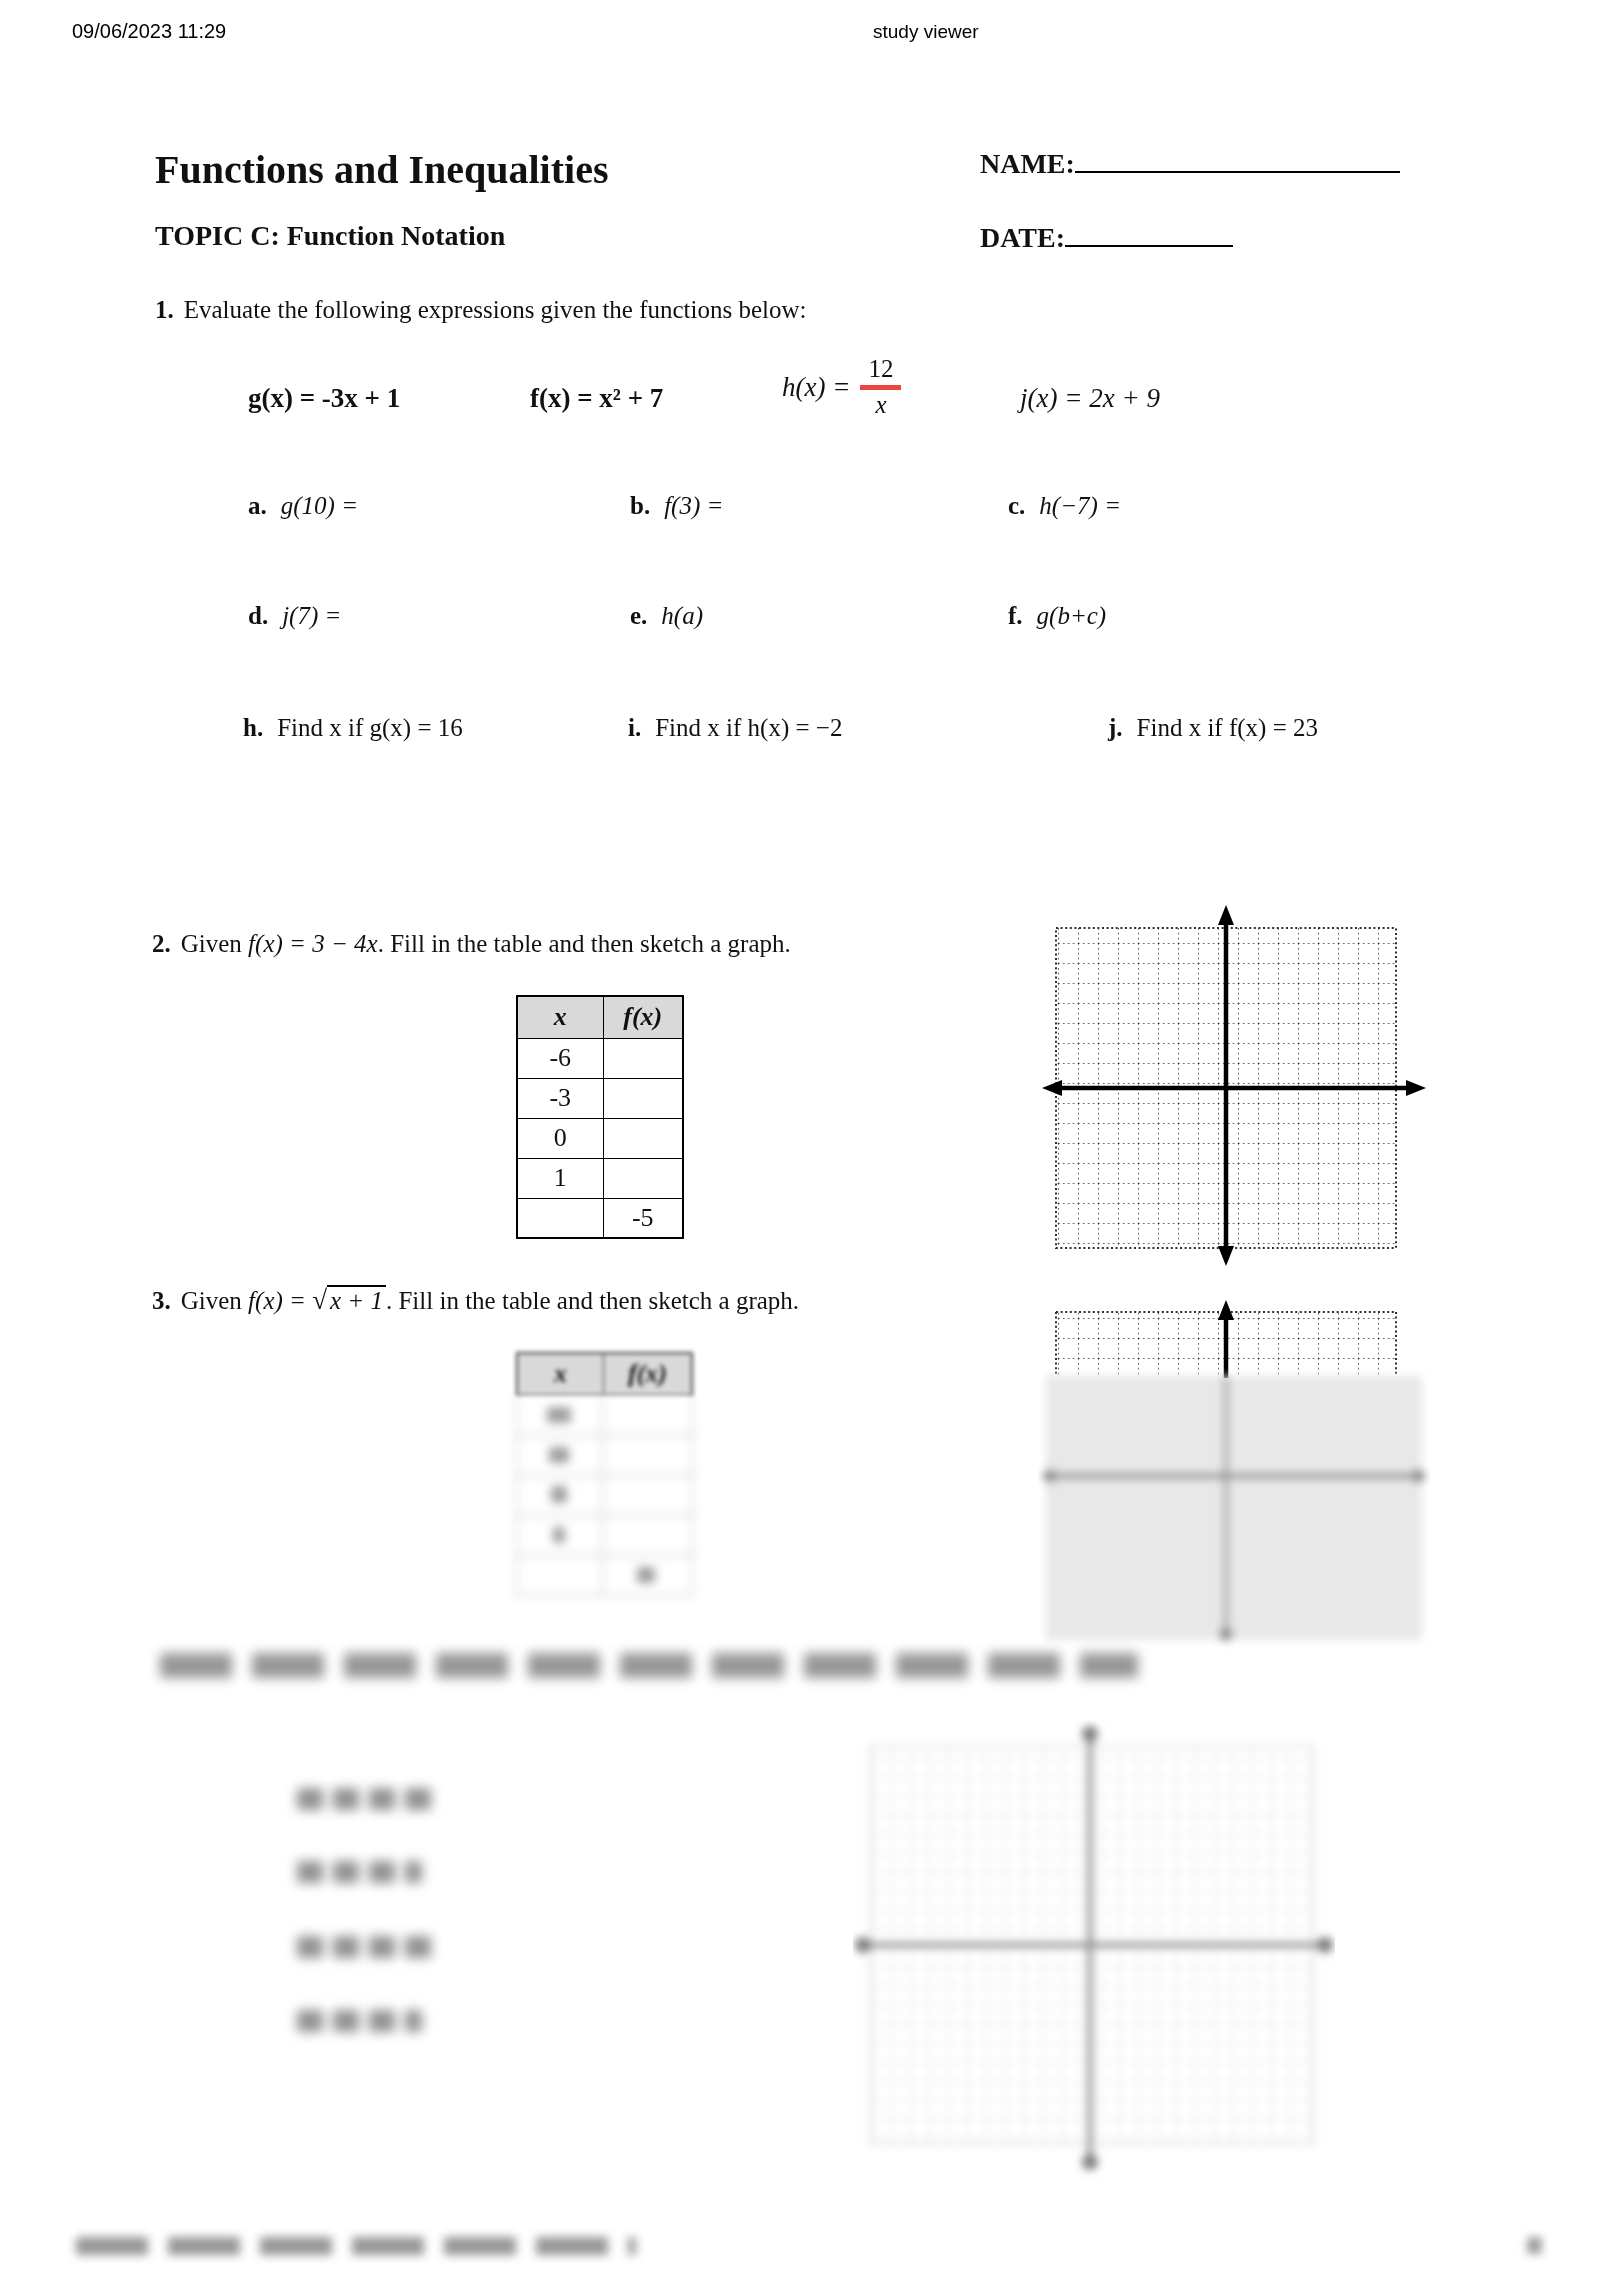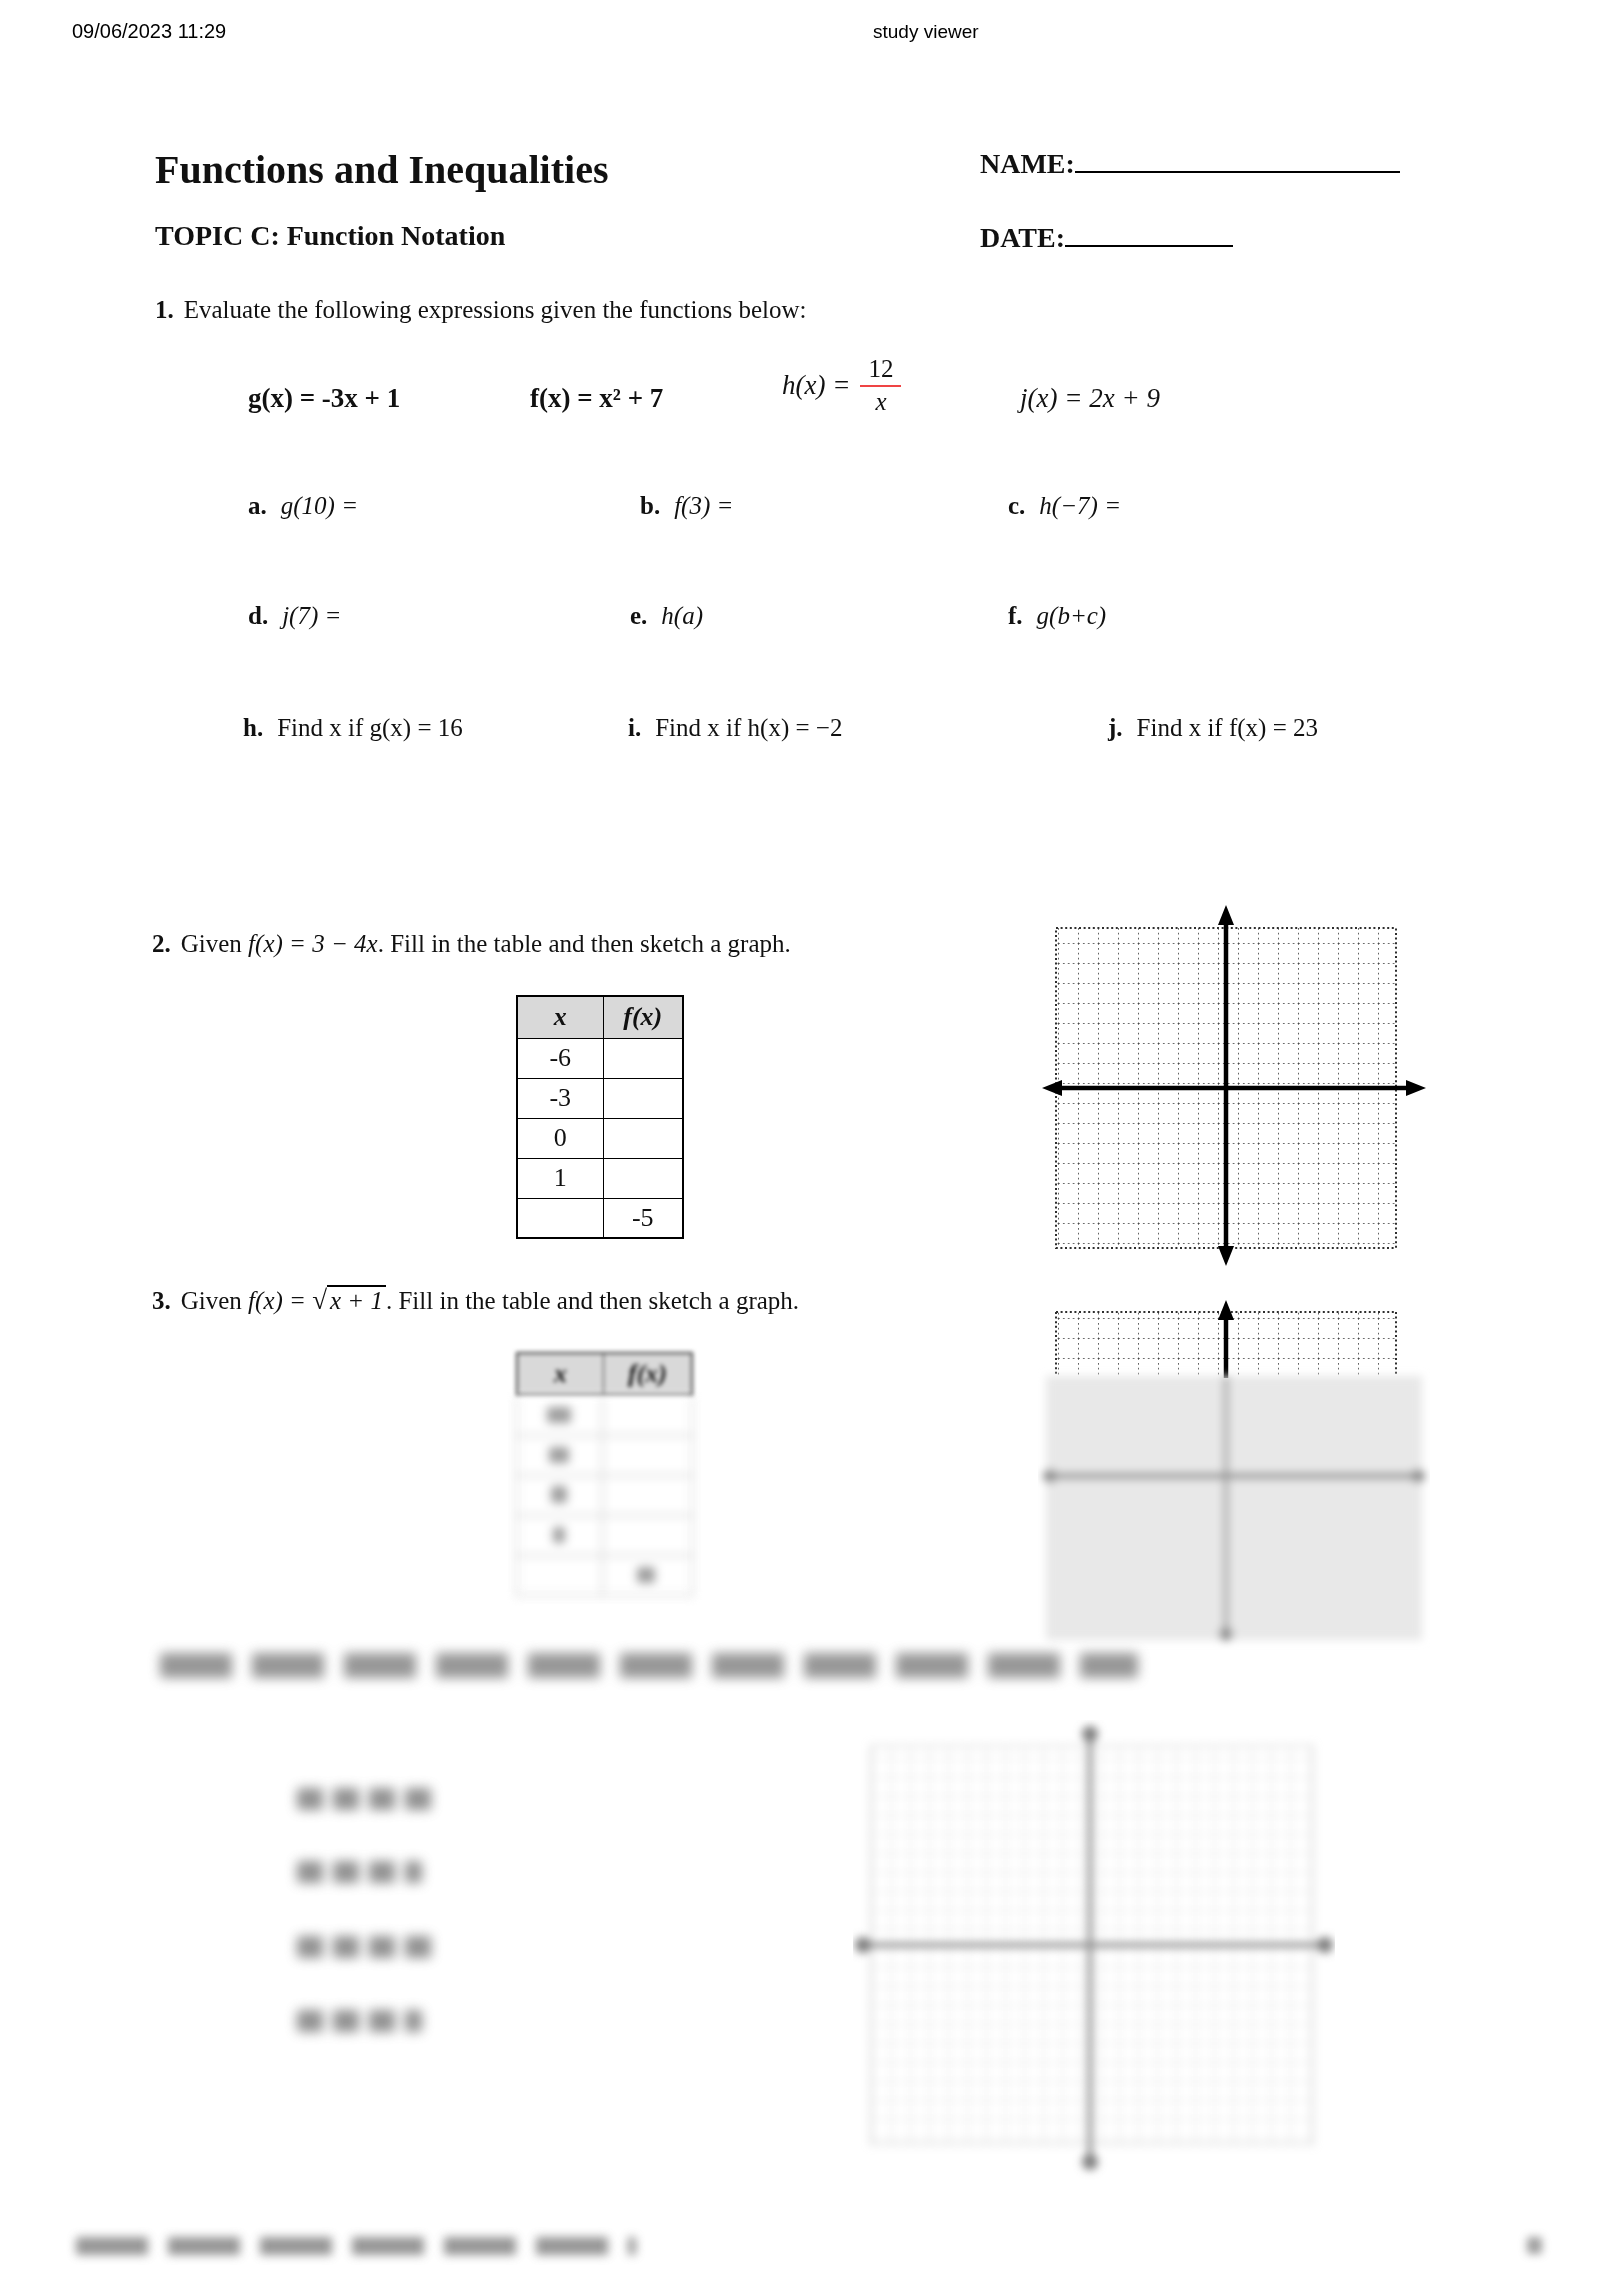--- a/index.html
+++ b/index.html
@@ -27,21 +27,21 @@
   .name-line { width:325px; }
   .date-line { width:168px; }
 
   .q-line { font-size:25px; }
   .q-num { font-weight:bold; margin-right:10px; }
 
   
   .func { font-size:27px; white-space:nowrap; }
   .frac-wrap { display:flex; align-items:center; }
   .frac { display:inline-block; text-align:center; margin-left:10px; font-size:25px; }
-  .frac .num { display:block; border-bottom:2px solid #ef4444; padding:0 8px 2px; }
+  .frac .num { display:block; border-bottom:5px solid #ef4444; padding:0 8px 2px; }
   .frac .den { display:block; padding-top:1px; }
 
   .q1-item { font-size:25px; white-space:nowrap; }
   .q1-item .lbl { font-weight:bold; margin-right:14px; }
 
   
   .wtable { border-collapse:collapse; border:2px solid #000; }
   .wtable td, .wtable th { border:1.5px solid #000; text-align:center; vertical-align:middle; }
   .wtable th { background:#d9d9d9; font-size:26px; font-weight:bold; font-style:italic; width:86px; height:42px; }
   .wtable th + th { width:80px; }
@@ -98,21 +98,21 @@
   <span class="frac">
     <span class="num">12</span>
     <span class="den it">x</span>
   </span>
 </div>
 <div class="abs func it" style="left:1020px; top:383px;">j(x) = 2x + 9</div>
 
 <div class="abs q1-item" style="left:248px; top:492px;">
   <span class="lbl">a.</span><span class="it">g(10) =</span>
 </div>
-<div class="abs q1-item" style="left:630px; top:492px;margin-left:10px;">
+<div class="abs q1-item" style="left:630px; top:492px;">
   <span class="lbl">b.</span><span class="it">f(3) =</span>
 </div>
 <div class="abs q1-item" style="left:1008px; top:492px;">
   <span class="lbl">c.</span><span class="it">h(−7) =</span>
 </div>
 
 <div class="abs q1-item" style="left:248px; top:602px;">
   <span class="lbl">d.</span><span class="it">j(7) =</span>
 </div>
 <div class="abs q1-item" style="left:630px; top:602px;">

